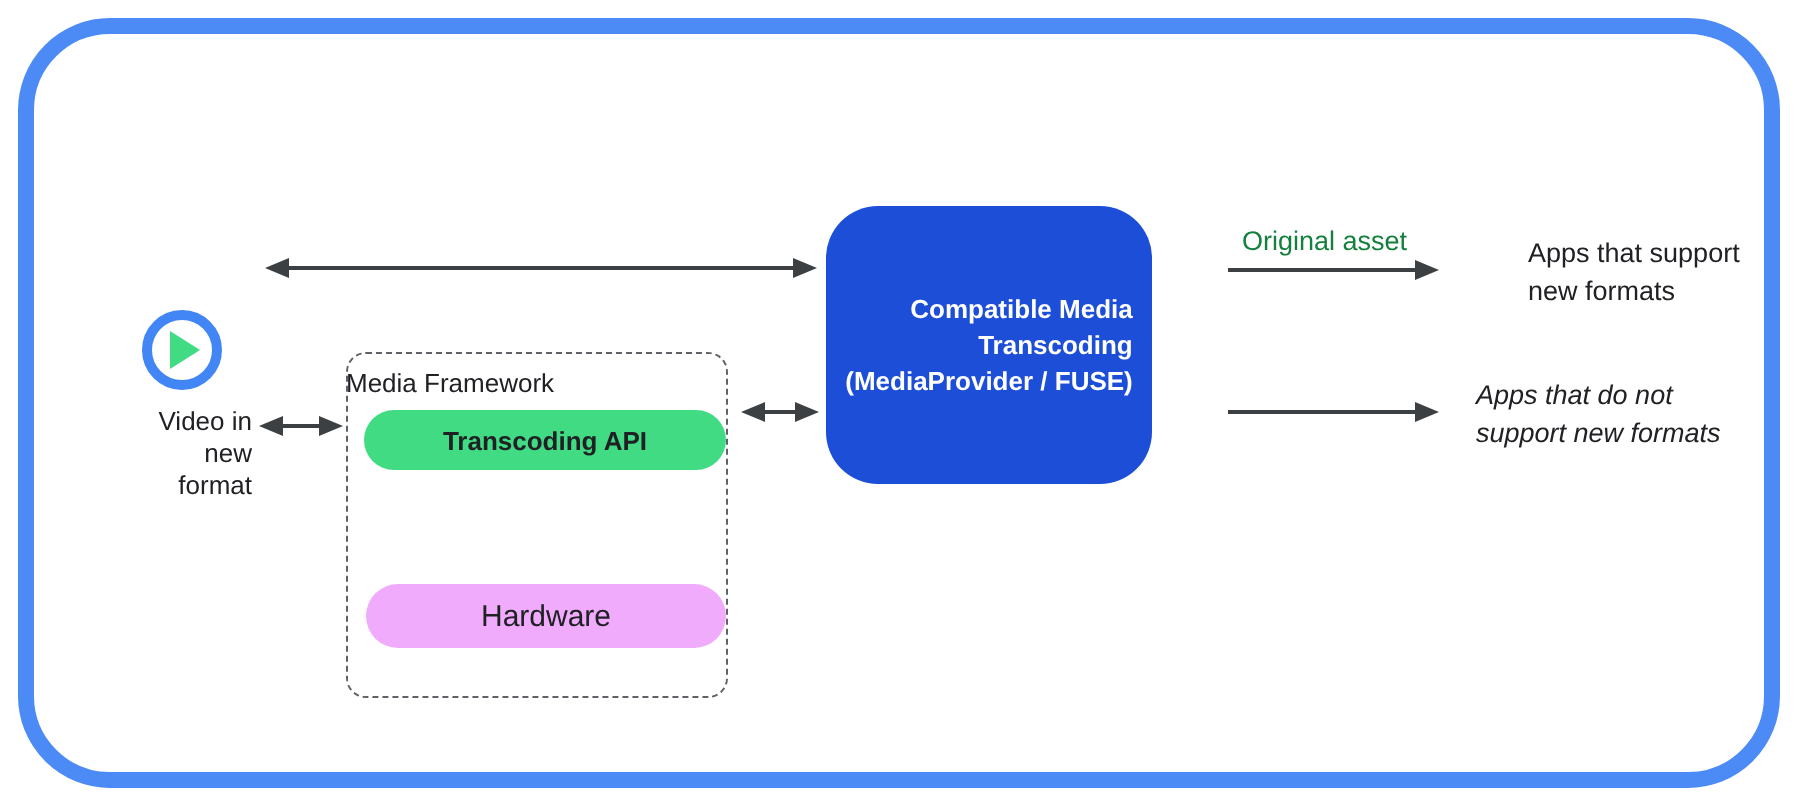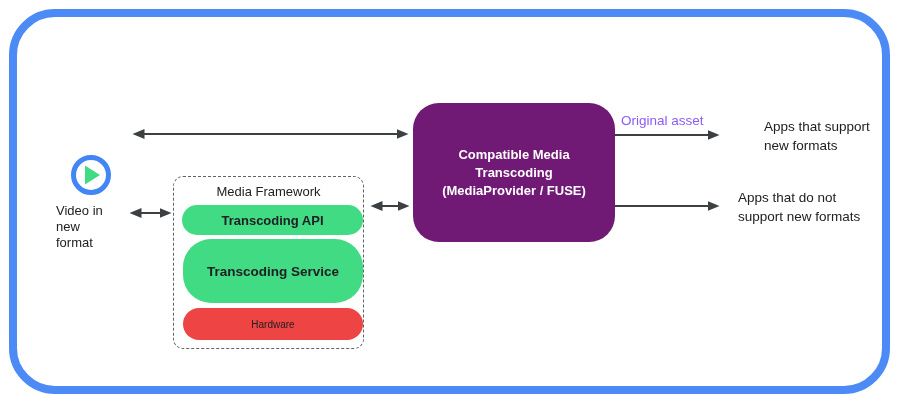--- a/index.html
+++ b/index.html
@@ -7,60 +7,60 @@
   .canvas{position:relative;width:898px;height:404px;background:#ffffff;overflow:hidden;}
   .outer-frame{
     position:absolute;left:9px;top:9px;width:881px;height:385px;
     box-sizing:border-box;border:8px solid #4C8BF5;border-radius:46px;
     background:transparent;
   }
   .arrow-layer{position:absolute;left:0;top:0;width:898px;height:404px;pointer-events:none;}
   .play-icon-wrap{position:absolute;left:69px;top:153px;width:44px;height:44px;}
   .source-label{
     position:absolute;left:56px;top:203px;width:70px;
-    font-size:13px;line-height:16px;text-align:left;white-space:pre-line;
+    font-size:13px;line-height:16px;text-align:right;white-space:pre-line;
   }
   .mf-box{
     position:absolute;left:173px;top:176px;width:191px;height:173px;
     box-sizing:border-box;border:1.5px dashed #5f6368;border-radius:10px;background:#ffffff;
   }
   .mf-title{
     position:absolute;left:173px;top:184px;width:191px;
-    text-align:center;font-size:13px;
+    font-size:13px;
   }
   .layer{position:absolute;box-sizing:border-box;display:flex;align-items:center;justify-content:center;}
   .api-pill{
     left:182px;top:205px;width:181px;height:30px;background:#40DB83;
     border-radius:15px;font-size:13px;font-weight:bold;
   }
   .service-box{
     left:183px;top:239px;width:180px;height:64px;background:#40DB83;
     border-radius:28px;font-size:13.5px;font-weight:bold;
   }
   .oem-pill{
     left:266px;top:286px;width:96px;height:17px;background:#12374E;
     border-radius:9px;font-size:11px;font-weight:bold;color:#ffffff;
   }
   .hardware-pill{
-    left:183px;top:308px;width:180px;height:32px;background:#ef4444;
-    border-radius:16px;font-size:10px;
+    left:183px;top:292px;width:180px;height:32px;background:#f0abfc;
+    border-radius:16px;font-size:15px;
   }
   .transcoder-box{
-    position:absolute;left:413px;top:103px;width:202px;height:139px;
-    background:#701a75;border-radius:26px;
+    position:absolute;left:413px;top:103px;width:163px;height:139px;
+    background:#1d4ed8;border-radius:26px;
     display:flex;align-items:center;justify-content:center;
     color:#ffffff;font-weight:bold;font-size:13px;line-height:18px;
-    text-align:center;white-space:pre-line;
+    text-align:right;white-space:pre-line;
   }
-  .asset-label{position:absolute;color:#8b5cf6;font-size:13.5px;}
+  .asset-label{position:absolute;color:#15803d;font-size:13.5px;}
   .label-original{left:621px;top:113px;}
   .label-transcoded{left:621px;top:215px;}
   .apps-text{position:absolute;font-size:13.5px;line-height:19px;white-space:pre-line;}
   .apps-top{left:738px;top:117px;margin-left:26px;}
-  .apps-bottom{left:738px;top:188px;}
+  .apps-bottom{left:738px;top:188px;font-style:italic;}
 </style>
 </head>
 <body>
 
 <div class="canvas">
 
   <div class="outer-frame"></div>
 
   <svg class="arrow-layer" viewBox="0 0 898 404" xmlns="http://www.w3.org/2000/svg">
     <defs>
@@ -81,21 +81,20 @@
       <path d="M16 12.5 L31 22 L16 31.5 z" fill="#40DB83"></path>
     </svg>
   </div>
   <div class="source-label">Video in
 new
 format</div>
 
   <div class="mf-box"></div>
   <div class="mf-title">Media Framework</div>
   <div class="layer api-pill">Transcoding API</div>
-  <div class="layer service-box">Transcoding Service</div>
   <div class="layer hardware-pill">Hardware</div>
 
   <div class="transcoder-box">Compatible Media
 Transcoding
 (MediaProvider / FUSE)</div>
 
   <div class="asset-label label-original">Original asset</div>
   <div class="apps-text apps-top">Apps that support
 new formats</div>
   <div class="apps-text apps-bottom">Apps that do not

